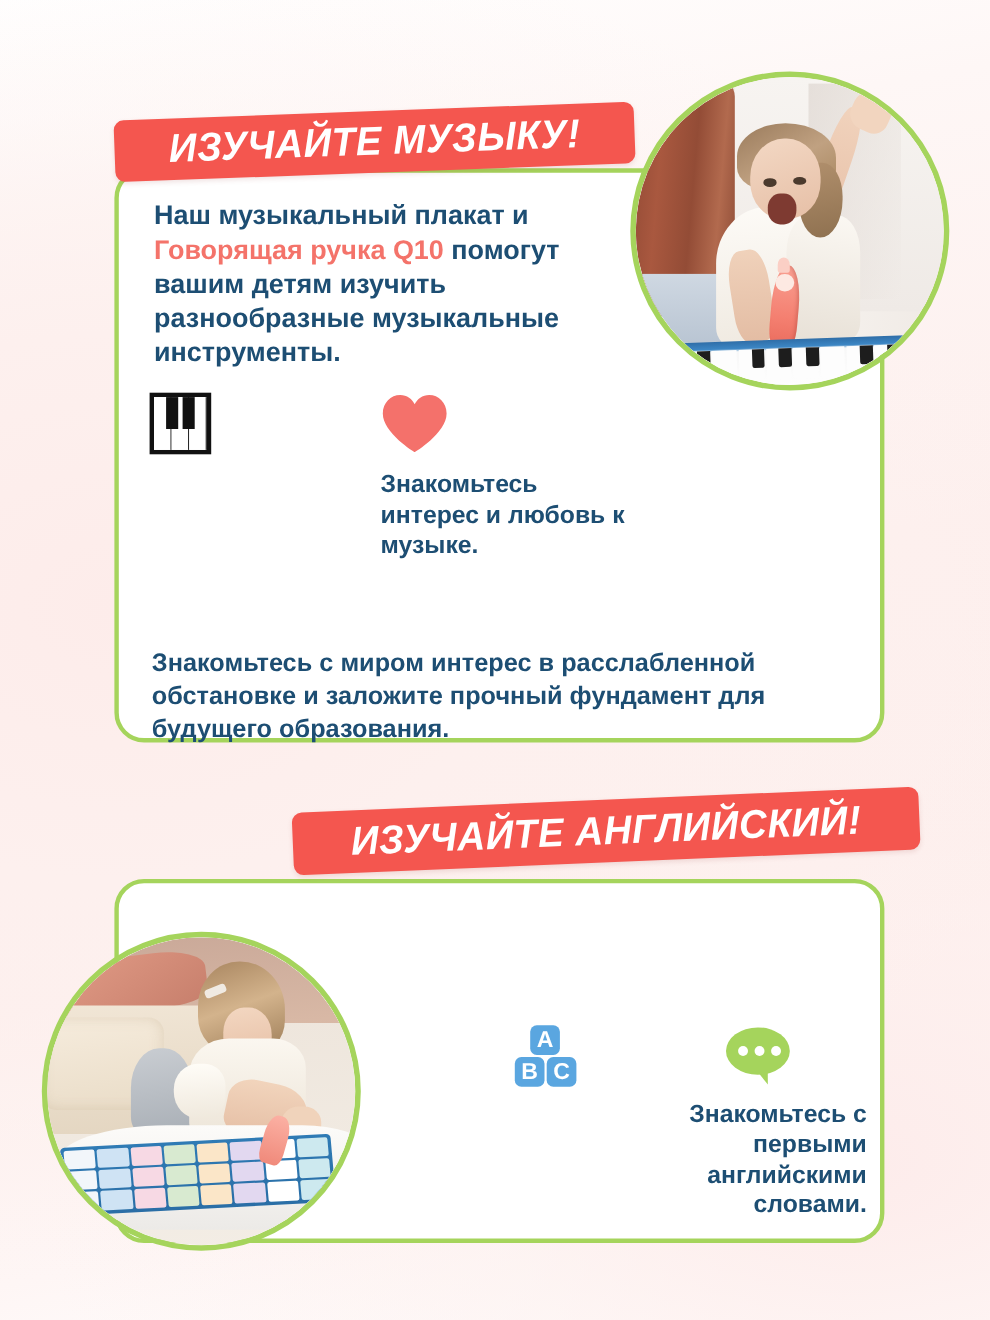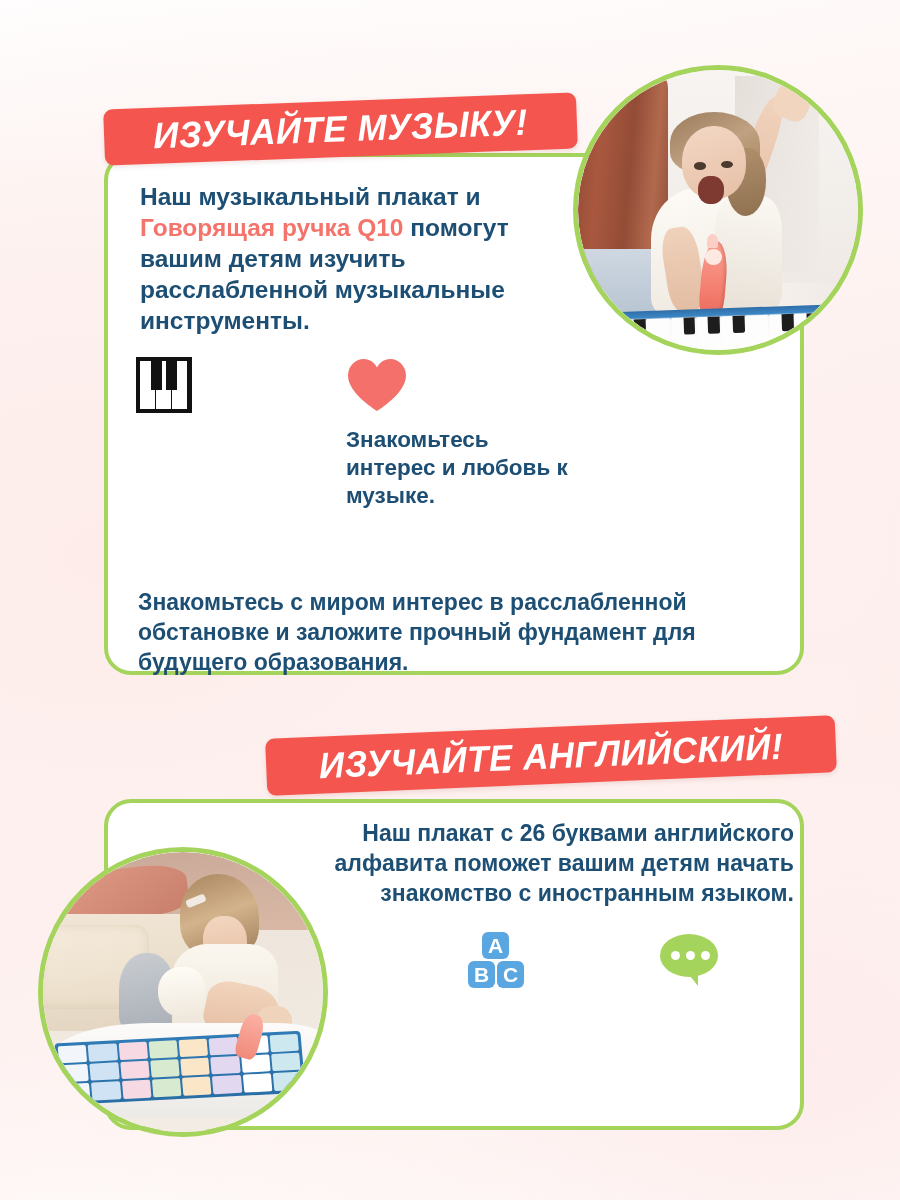--- a/index.html
+++ b/index.html
@@ -380,21 +380,21 @@
           <i></i>
           <i></i>
           <i></i>
           <i></i>
         </div>
     </div>
   </div>
 
   <div class="para" id="music-intro">
     <span>Наш музыкальный плакат и</span>
-    <span class="accent">Говорящая ручка Q10</span><span> помогут вашим детям изучить расслабленной музыкальные инструменты.</span>
+    <span class="accent">Говорящая ручка Q10</span><span> помогут вашим детям изучить разнообразные музыкальные инструменты.</span>
   </div>
 
   <div class="feat-row-music">
 
 
     <div class="feat feat-music-2">
       <div class="feat-icon">
         <span class="icon-piano">
           <span class="wkey"></span>
             <span class="wkey"></span>
@@ -466,21 +466,20 @@
             <span style="background: rgb(251, 230, 200);"></span>
             <span style="background: rgb(226, 216, 240);"></span>
             <span style="background: rgb(255, 255, 255);"></span>
             <span style="background: rgb(205, 233, 239);"></span>
           </div>
       </div>
       <div class="scene2-pen"></div>
     </div>
   </div>
 
-  <div class="para" id="english-intro">Наш плакат с 26 буквами английского алфавита поможет вашим детям начать знакомство с иностранным языком.</div>
 
   <div class="feat-row-english">
 
     <div class="feat-en feat-en-1">
       <div class="feat-icon">
         <span class="icon-abc">
           <span class="abc-block abc-a">A</span>
           <span class="abc-block abc-b">B</span>
           <span class="abc-block abc-c">C</span>
         </span>
@@ -492,16 +491,17 @@
         <span class="icon-bubble">
           <span class="bubble-tail"></span>
           <span class="bubble-body"></span>
           <span class="bubble-dots">
               <i></i>
               <i></i>
               <i></i>
             </span>
         </span>
       </div>
+      <div class="feat-label">Знакомьтесь с первыми английскими словами.</div>
     </div>
   </div>
 
 </div>
 
 </body></html>

